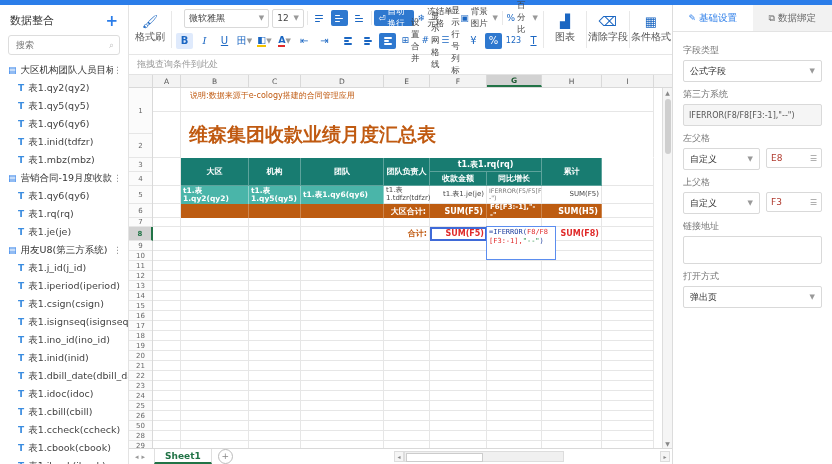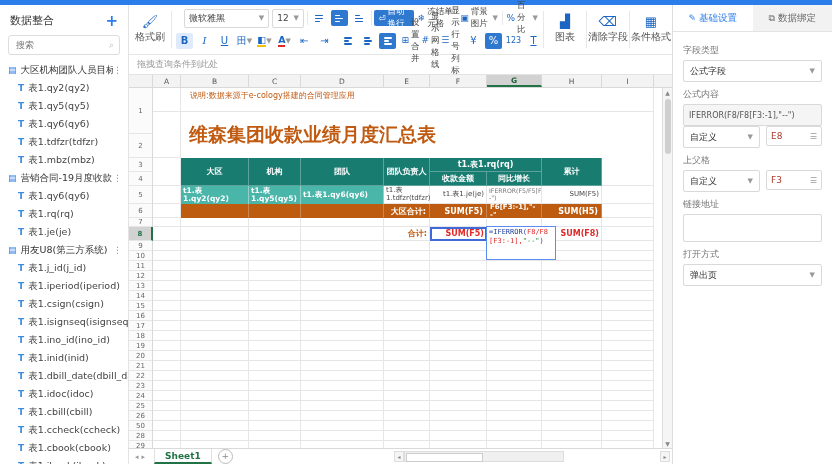--- a/index.html
+++ b/index.html
@@ -134,21 +134,21 @@
       <span class="fld-name">表1.qy5(qy5)</span>
     </div>
 
     <div class="fld-row">
       <span class="fld-t">T</span>
       <span class="fld-name">表1.qy6(qy6)</span>
     </div>
 
     <div class="fld-row">
       <span class="fld-t">T</span>
-      <span class="fld-name">表1.tdfzr(tdfzr)</span>
+      <span class="fld-name">表1.inid(tdfzr)</span>
     </div>
 
     <div class="fld-row">
       <span class="fld-t">T</span>
       <span class="fld-name">表1.mbz(mbz)</span>
     </div>
   </div>
     </div>
 
     <div>
@@ -813,24 +813,25 @@
         <span style="font-size:9px;">⧉</span>
         <span>数据绑定</span>
       </div>
     </div>
     <div class="pbody">
       <div class="plabel">字段类型</div>
       <div class="pselect">
         <span>公式字段</span>
           <span class="caret">▼</span>
       </div>
-      <div class="plabel">公式内容</div>
+      <div class="plabel">第三方系统</div>
       <div class="pinput">
           <span>IFERROR(F8/F8[F3:-1],"--")</span>
         </div>
+      <div class="plabel">左父格</div>
       <div class="prow">
         <div class="pselect" style="flex:1;">
           <span>自定义</span>
             <span class="caret">▼</span>
         </div>
         <div class="pcell">
           <span>E8</span>
             <span class="pick">☰</span>
         </div>
       </div>

